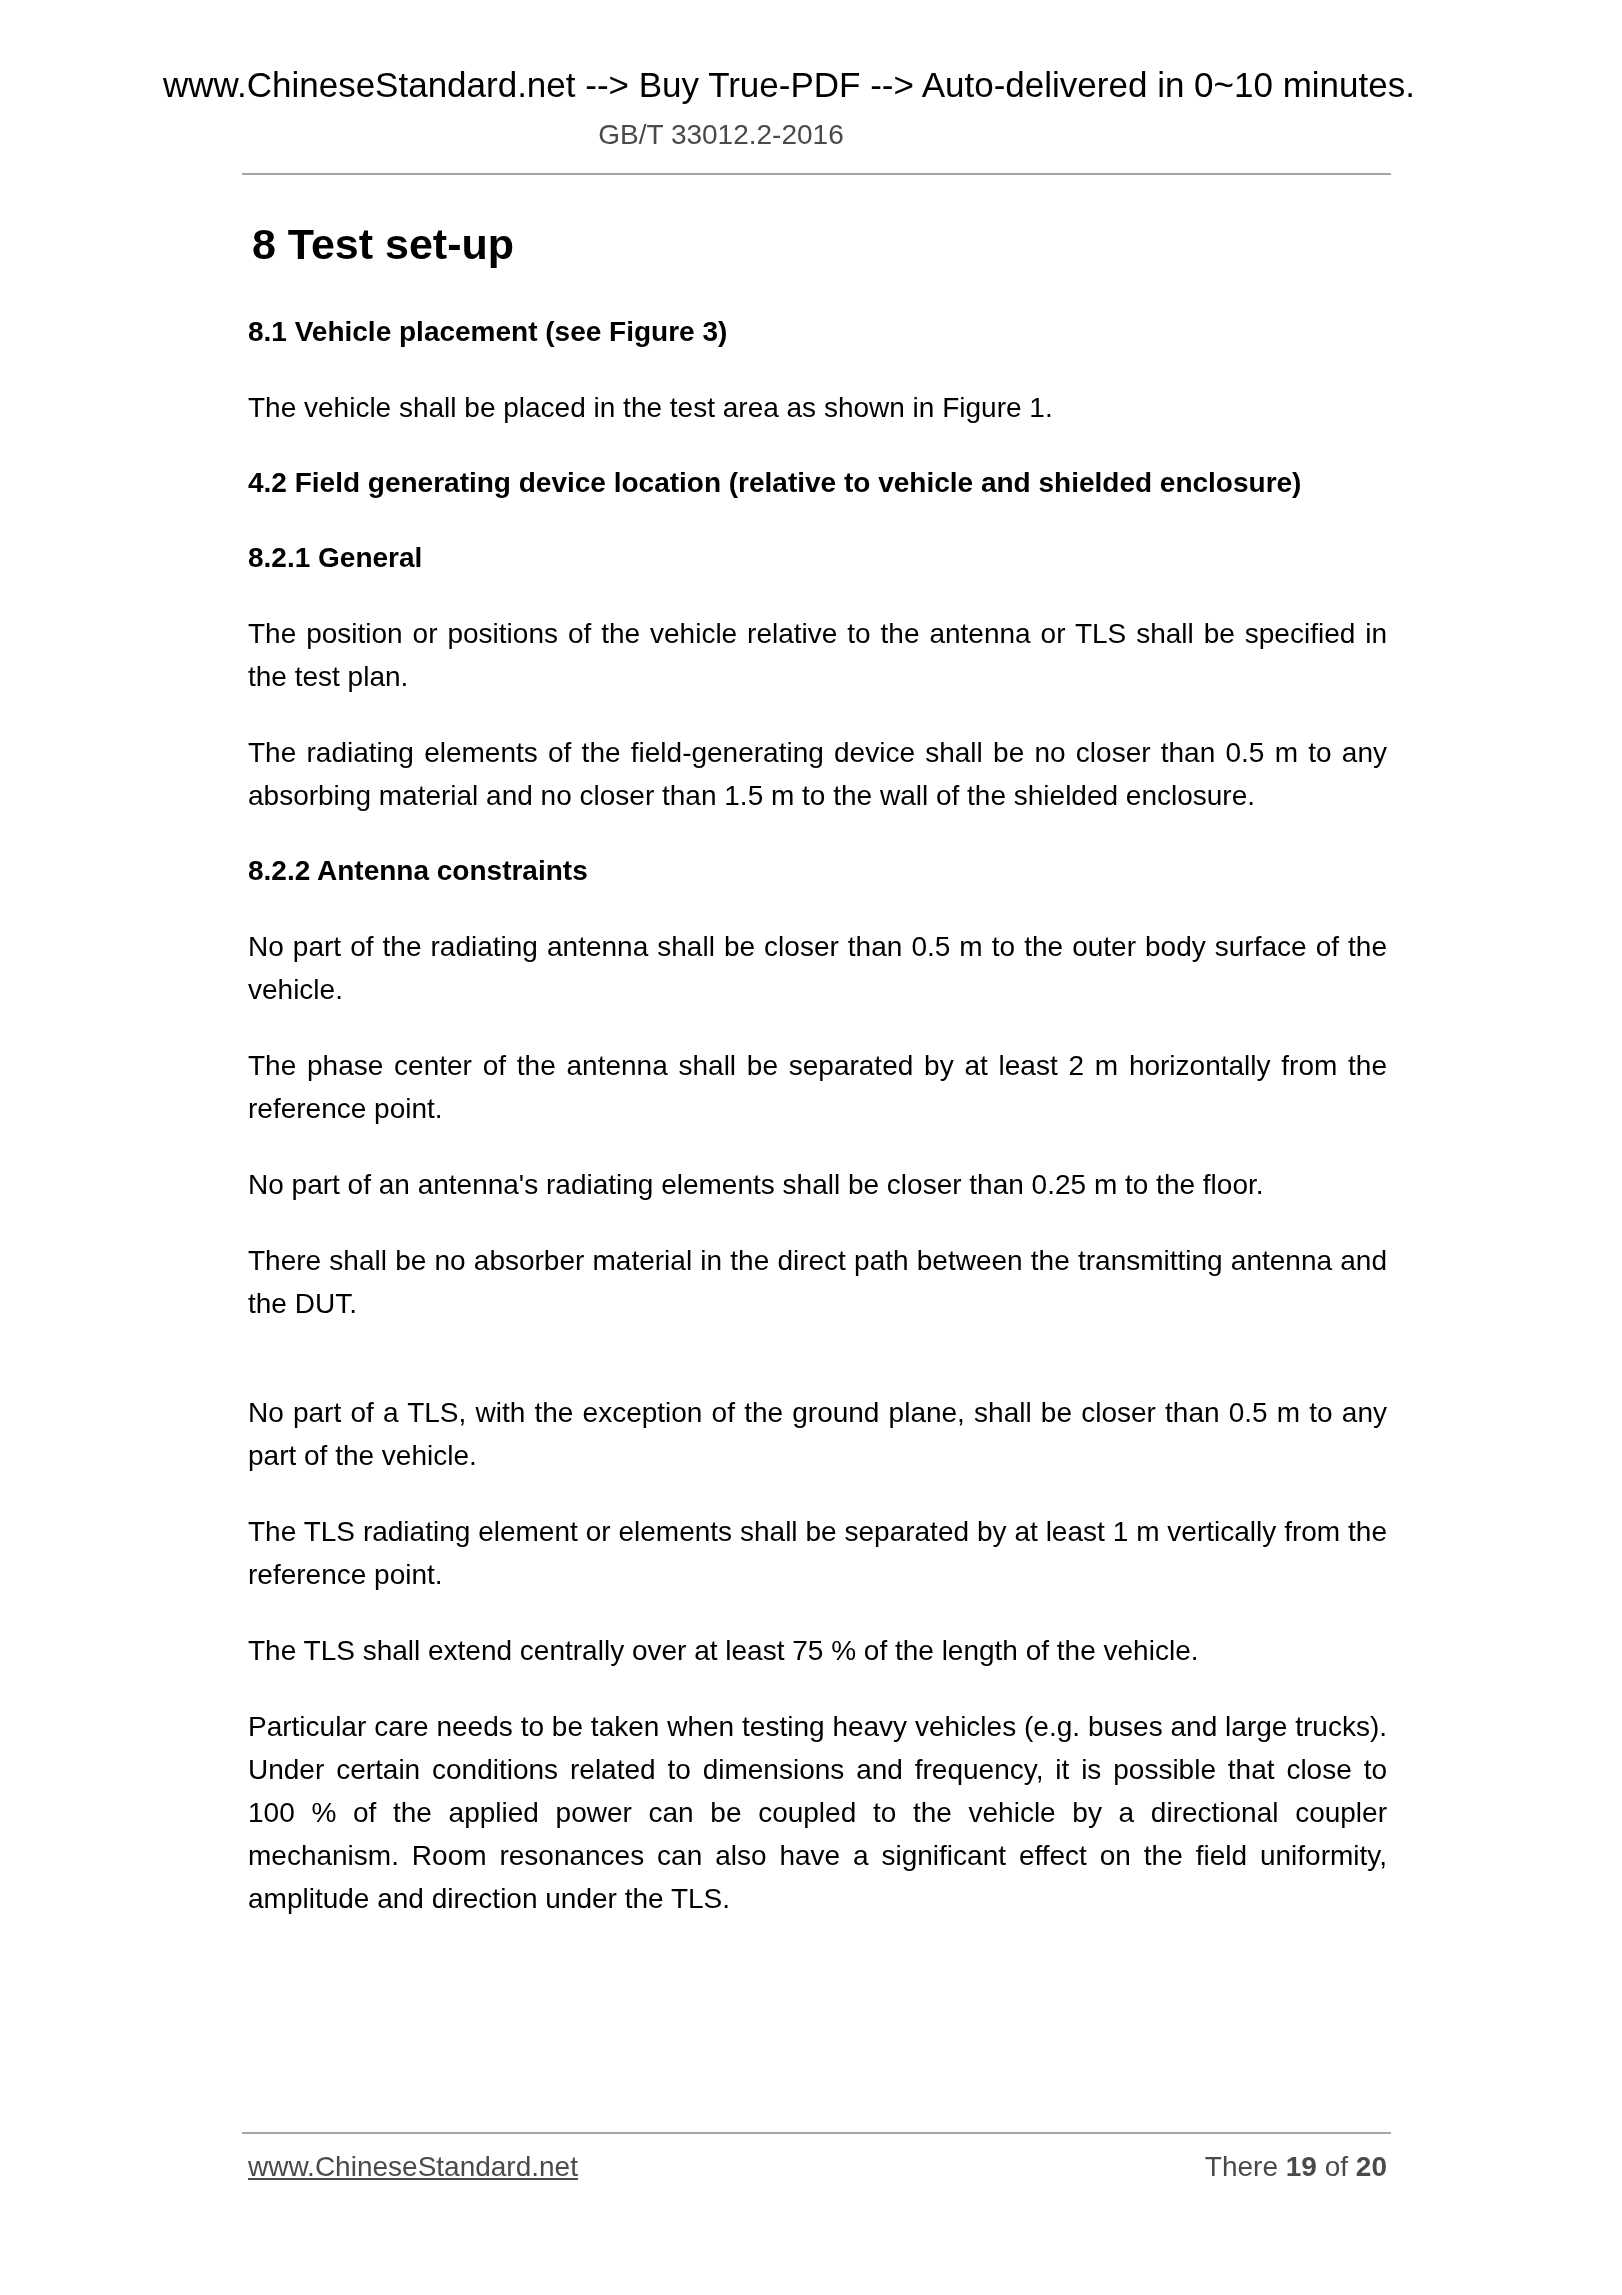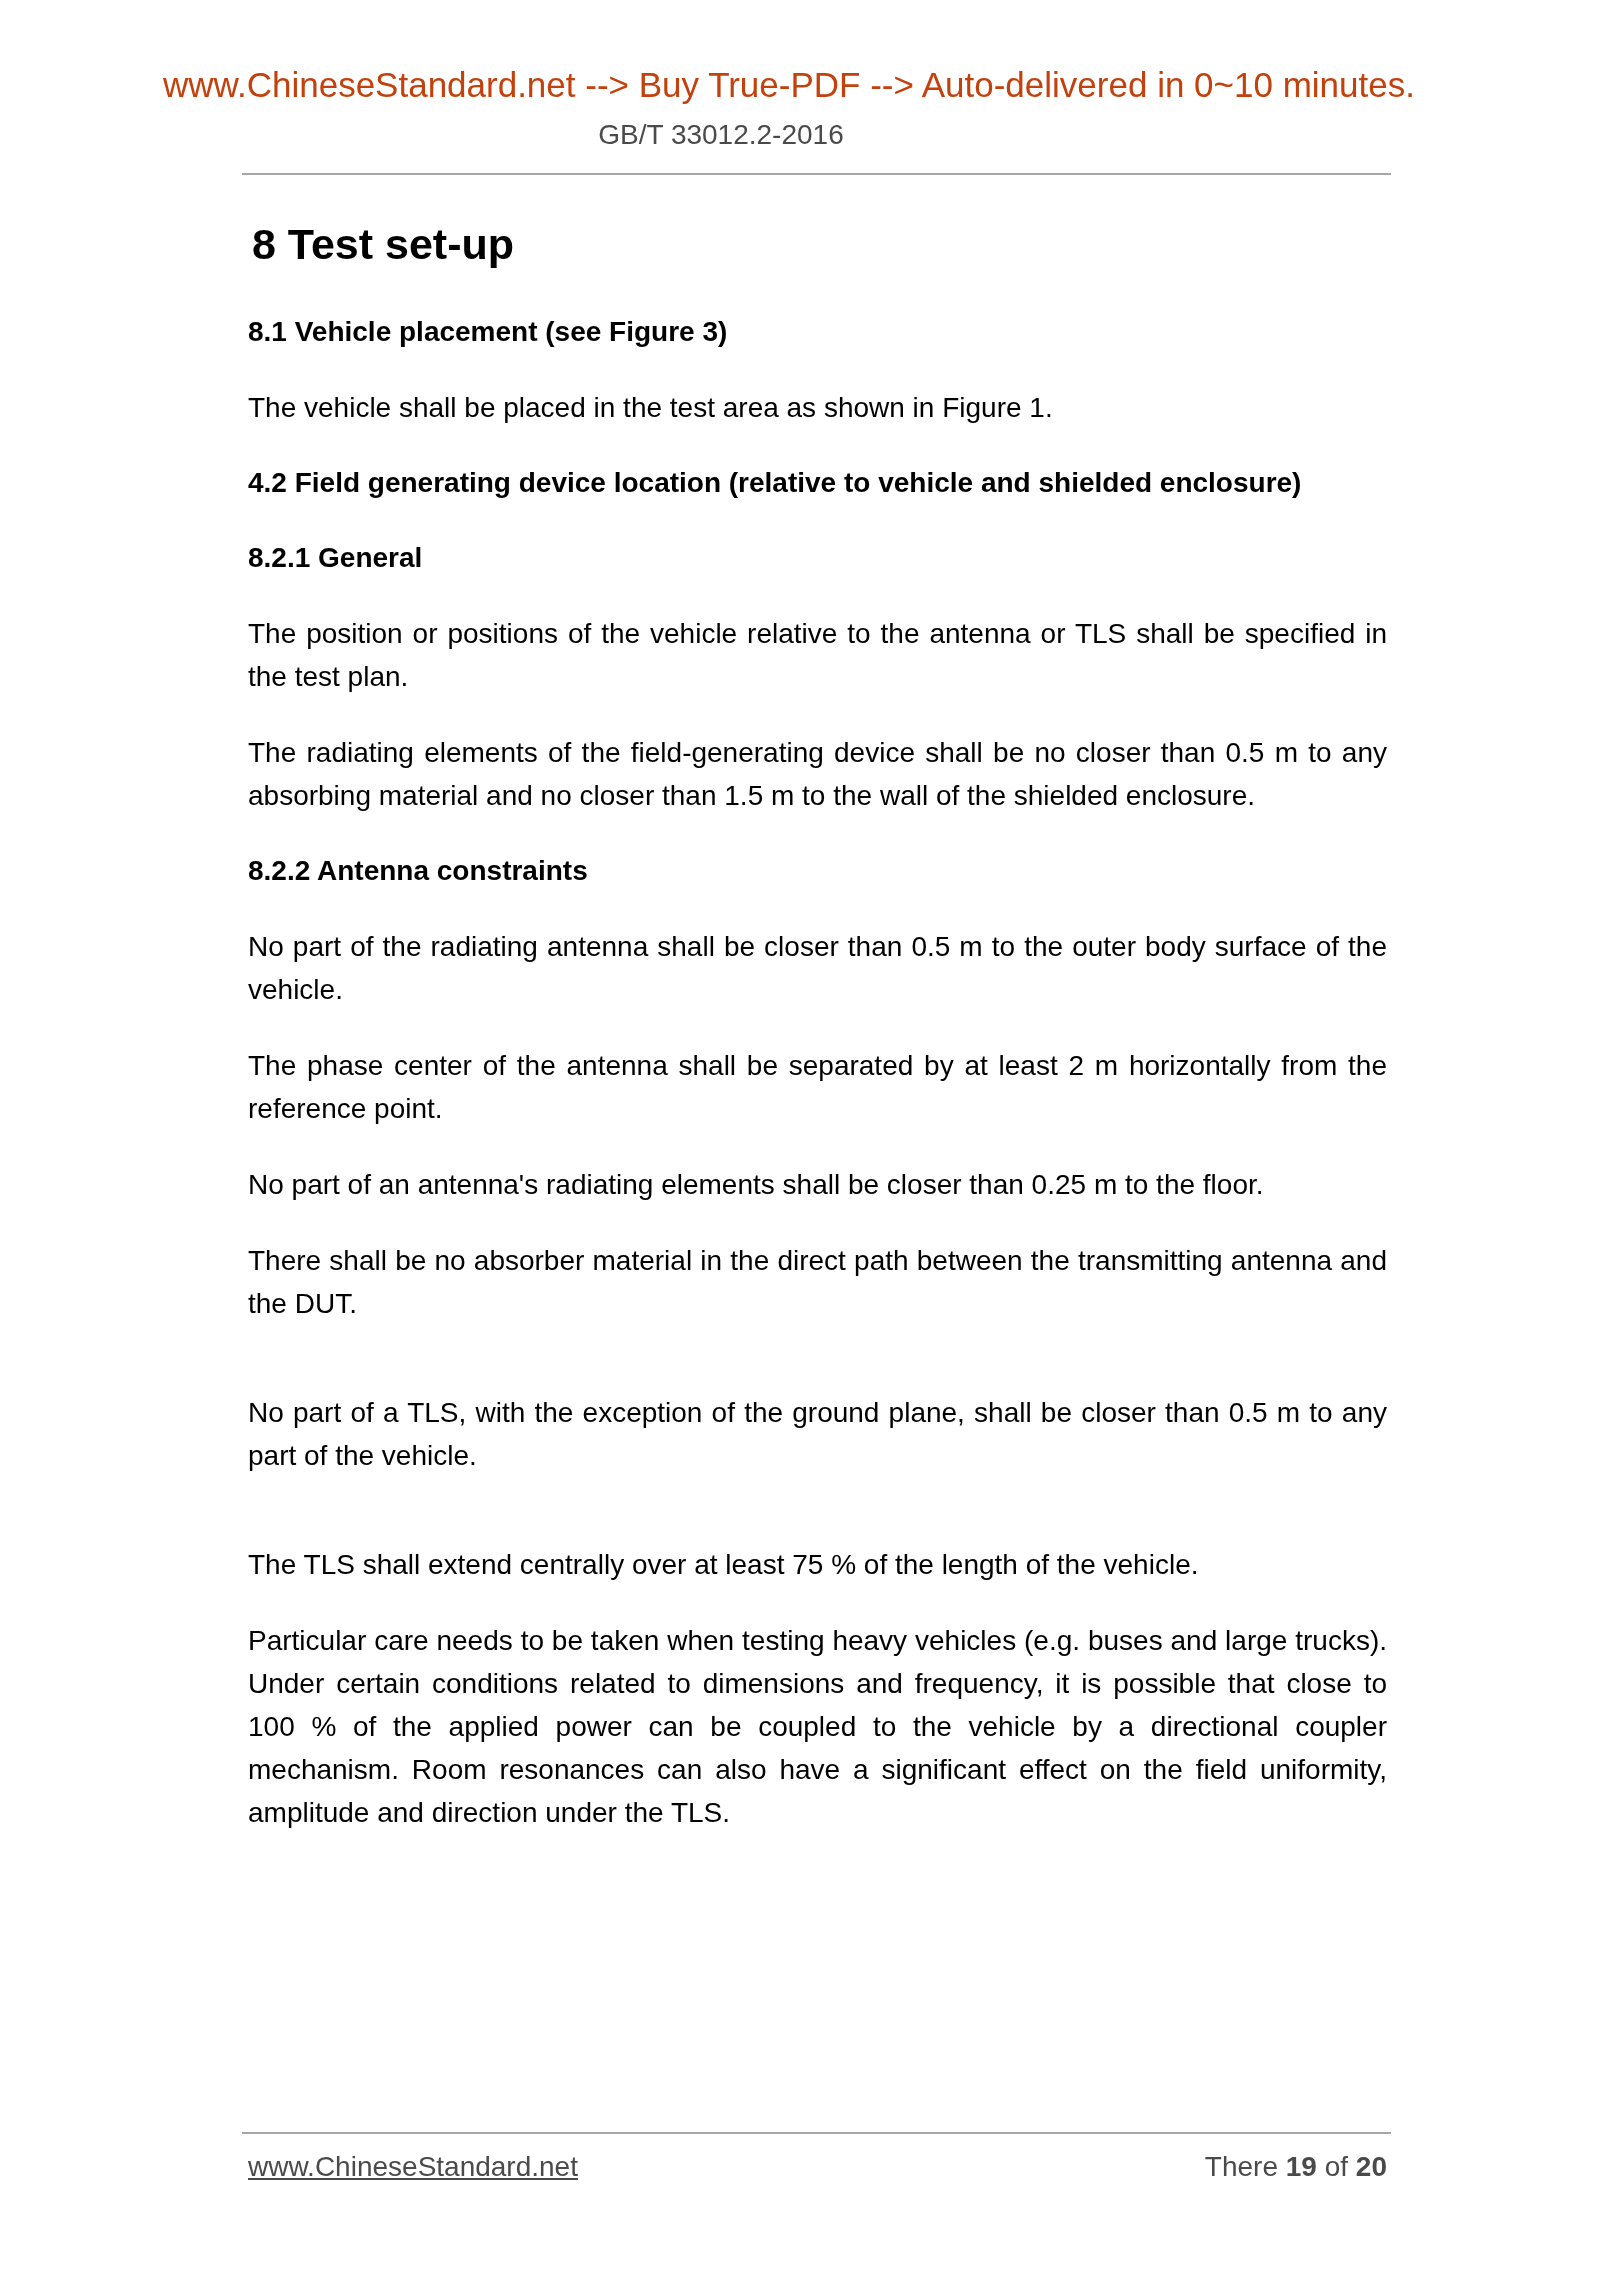--- a/index.html
+++ b/index.html
@@ -1,19 +1,19 @@
 <!DOCTYPE html>
 <html style="font-size:13.3px"><head>
 <meta charset="utf-8">
 <style>
   html, body { margin:0; padding:0; background:#fff; }
   body { width:1623px; height:2295px; position:relative; overflow:hidden;
          font-family:"Liberation Sans", sans-serif; color:#000; }
   .hdr1 { position:absolute; top:65px; left:0; width:1578px; text-align:center;
-          font-size:35px; color:#c2410c; }
+          font-size:35px; color:#000000; }
   .hdr2 { position:absolute; top:119px; left:0; width:1442px; text-align:center;
           font-size:28px; color:#4a4a4a; }
   .rule { position:absolute; left:242px; width:1149px; height:1.7px; background:#a6a6a6; }
   .content { position:absolute; left:248px; top:213px; width:1139px; }
   h1 { margin:4px; font-size:43px; font-weight:bold; line-height:55px; }
   h2 { margin:0; font-size:28px; font-weight:bold; line-height:42px; }
   p { margin:0; font-size:28px; line-height:43px; text-align:justify; }
   .gap-h1 { height:35px; }
   .gap { height:33px; }
   .footer-left { position:absolute; top:2151px; left:248px; font-size:28px; color:#4a4a4a;
@@ -49,20 +49,21 @@
   <div class="gap"></div>
   <p>The phase center of the antenna shall be separated by at least 2 m horizontally from the reference point.</p>
   <div class="gap"></div>
   <p>No part of an antenna's radiating elements shall be closer than 0.25 m to the floor.</p>
   <div class="gap"></div>
   <p>There shall be no absorber material in the direct path between the transmitting antenna and the DUT.</p>
   <div class="gap"></div>
   <div class="gap"></div>
   <p>No part of a TLS, with the exception of the ground plane, shall be closer than 0.5 m to any part of the vehicle.</p>
   <div class="gap"></div>
+  <p>The TLS radiating element or elements shall be separated by at least 1 m vertically from the reference point.</p>
   <div class="gap"></div>
   <p>The TLS shall extend centrally over at least 75 % of the length of the vehicle.</p>
   <div class="gap"></div>
   <p>Particular care needs to be taken when testing heavy vehicles (e.g. buses and large trucks). Under certain conditions related to dimensions and frequency, it is possible that close to 100 % of the applied power can be coupled to the vehicle by a directional coupler mechanism. Room resonances can also have a significant effect on the field uniformity, amplitude and direction under the TLS.</p>
 </div>
 
 <div class="rule" style="top:2132px;"></div>
 <a class="footer-left">www.ChineseStandard.net</a>
 <div class="footer-right">
   <span>There</span>

